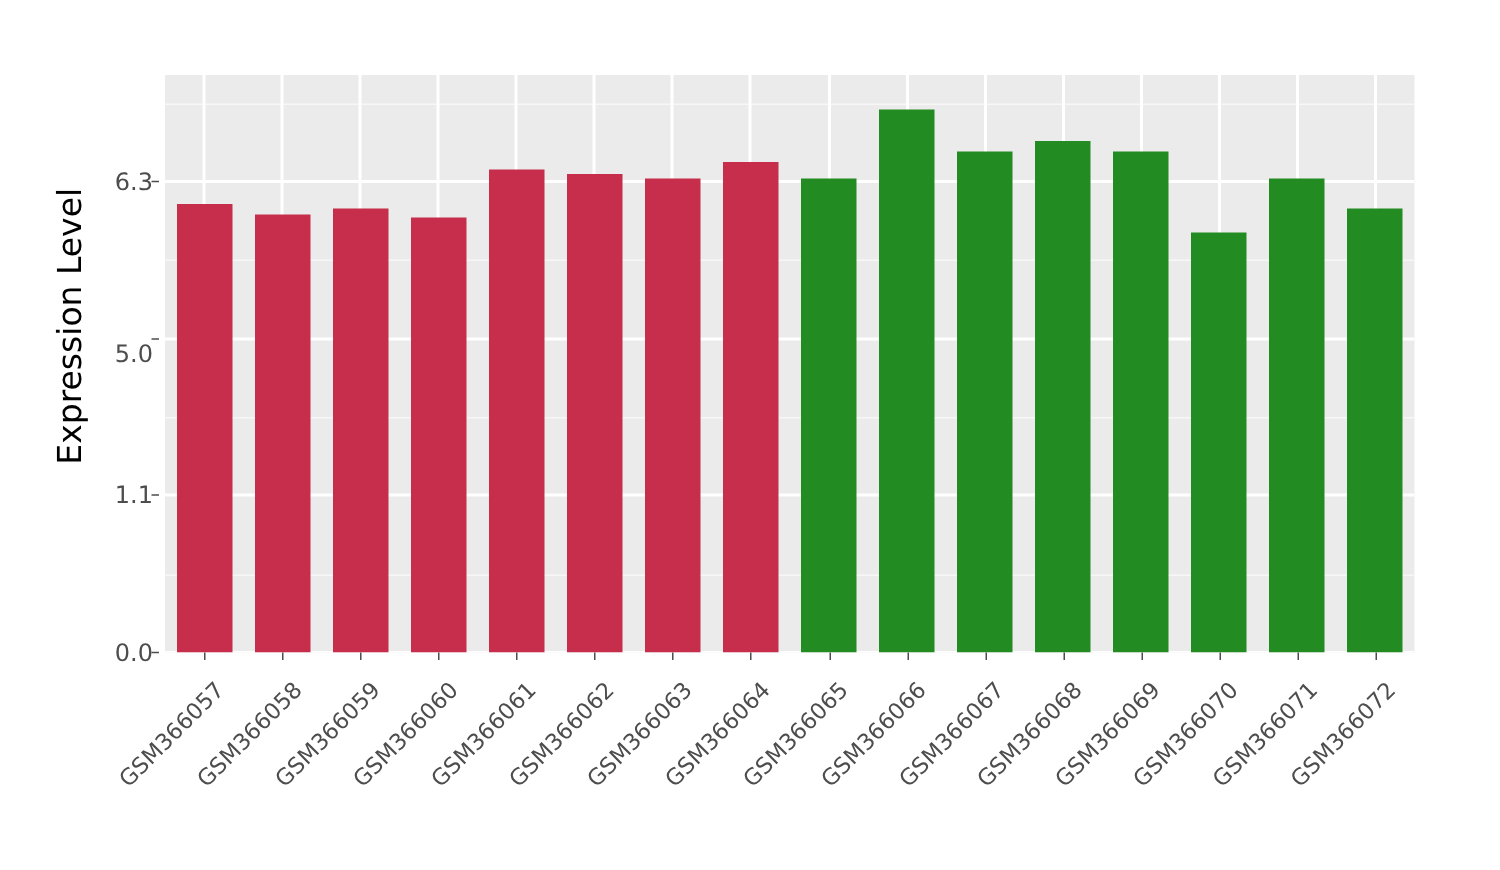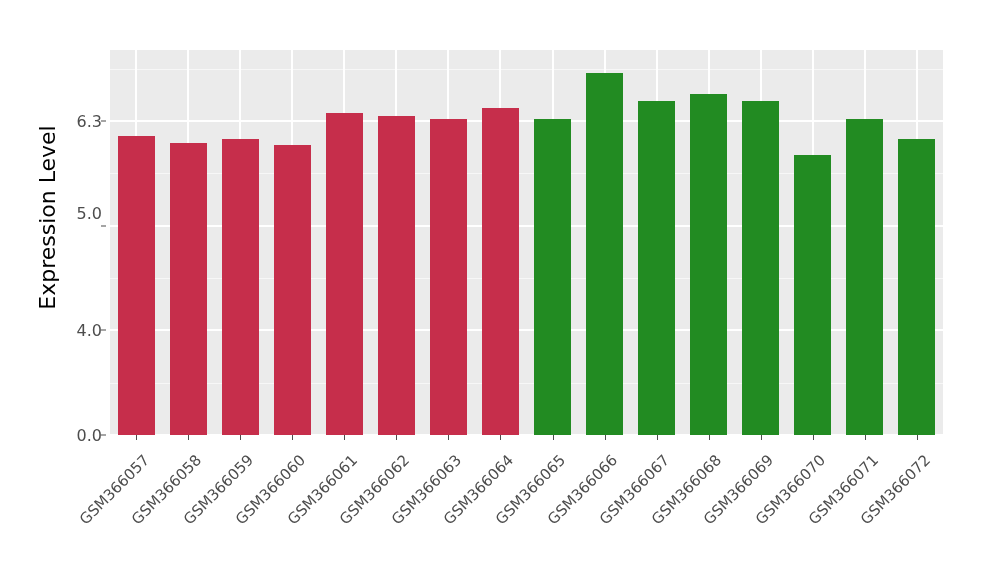--- a/index.html
+++ b/index.html
@@ -142,23 +142,23 @@
 </head>
 <body>
 
 <div id="plot-root">
 
   <div id="y-axis-title">Expression Level</div>
 
   <div id="y-axis-ticks">
       <div class="y-tick-label" style="top: 435px;">0.0</div>
       <div class="y-tick-mark" style="top: 435px;"></div>
-      <div class="y-tick-label" style="top: 330.38px;">4.0</div>
+      <div class="y-tick-label" style="top: 330.38px;">1.1</div>
       <div class="y-tick-mark" style="top: 330.38px;"></div>
-      <div class="y-tick-label" style="top: 213px;">5.0</div>
+      <div class="y-tick-label" style="top: 236px;">5.0</div>
       <div class="y-tick-mark" style="top: 225.761px;"></div>
       <div class="y-tick-label" style="top: 121.141px;">6.3</div>
       <div class="y-tick-mark" style="top: 121.141px;"></div>
     </div>
 
   <div id="panel">
       <div class="grid-minor-h" style="top: 332.69px;"></div>
       <div class="grid-minor-h" style="top: 228.071px;"></div>
       <div class="grid-minor-h" style="top: 123.451px;"></div>
       <div class="grid-minor-h" style="top: 18.8315px;"></div>

